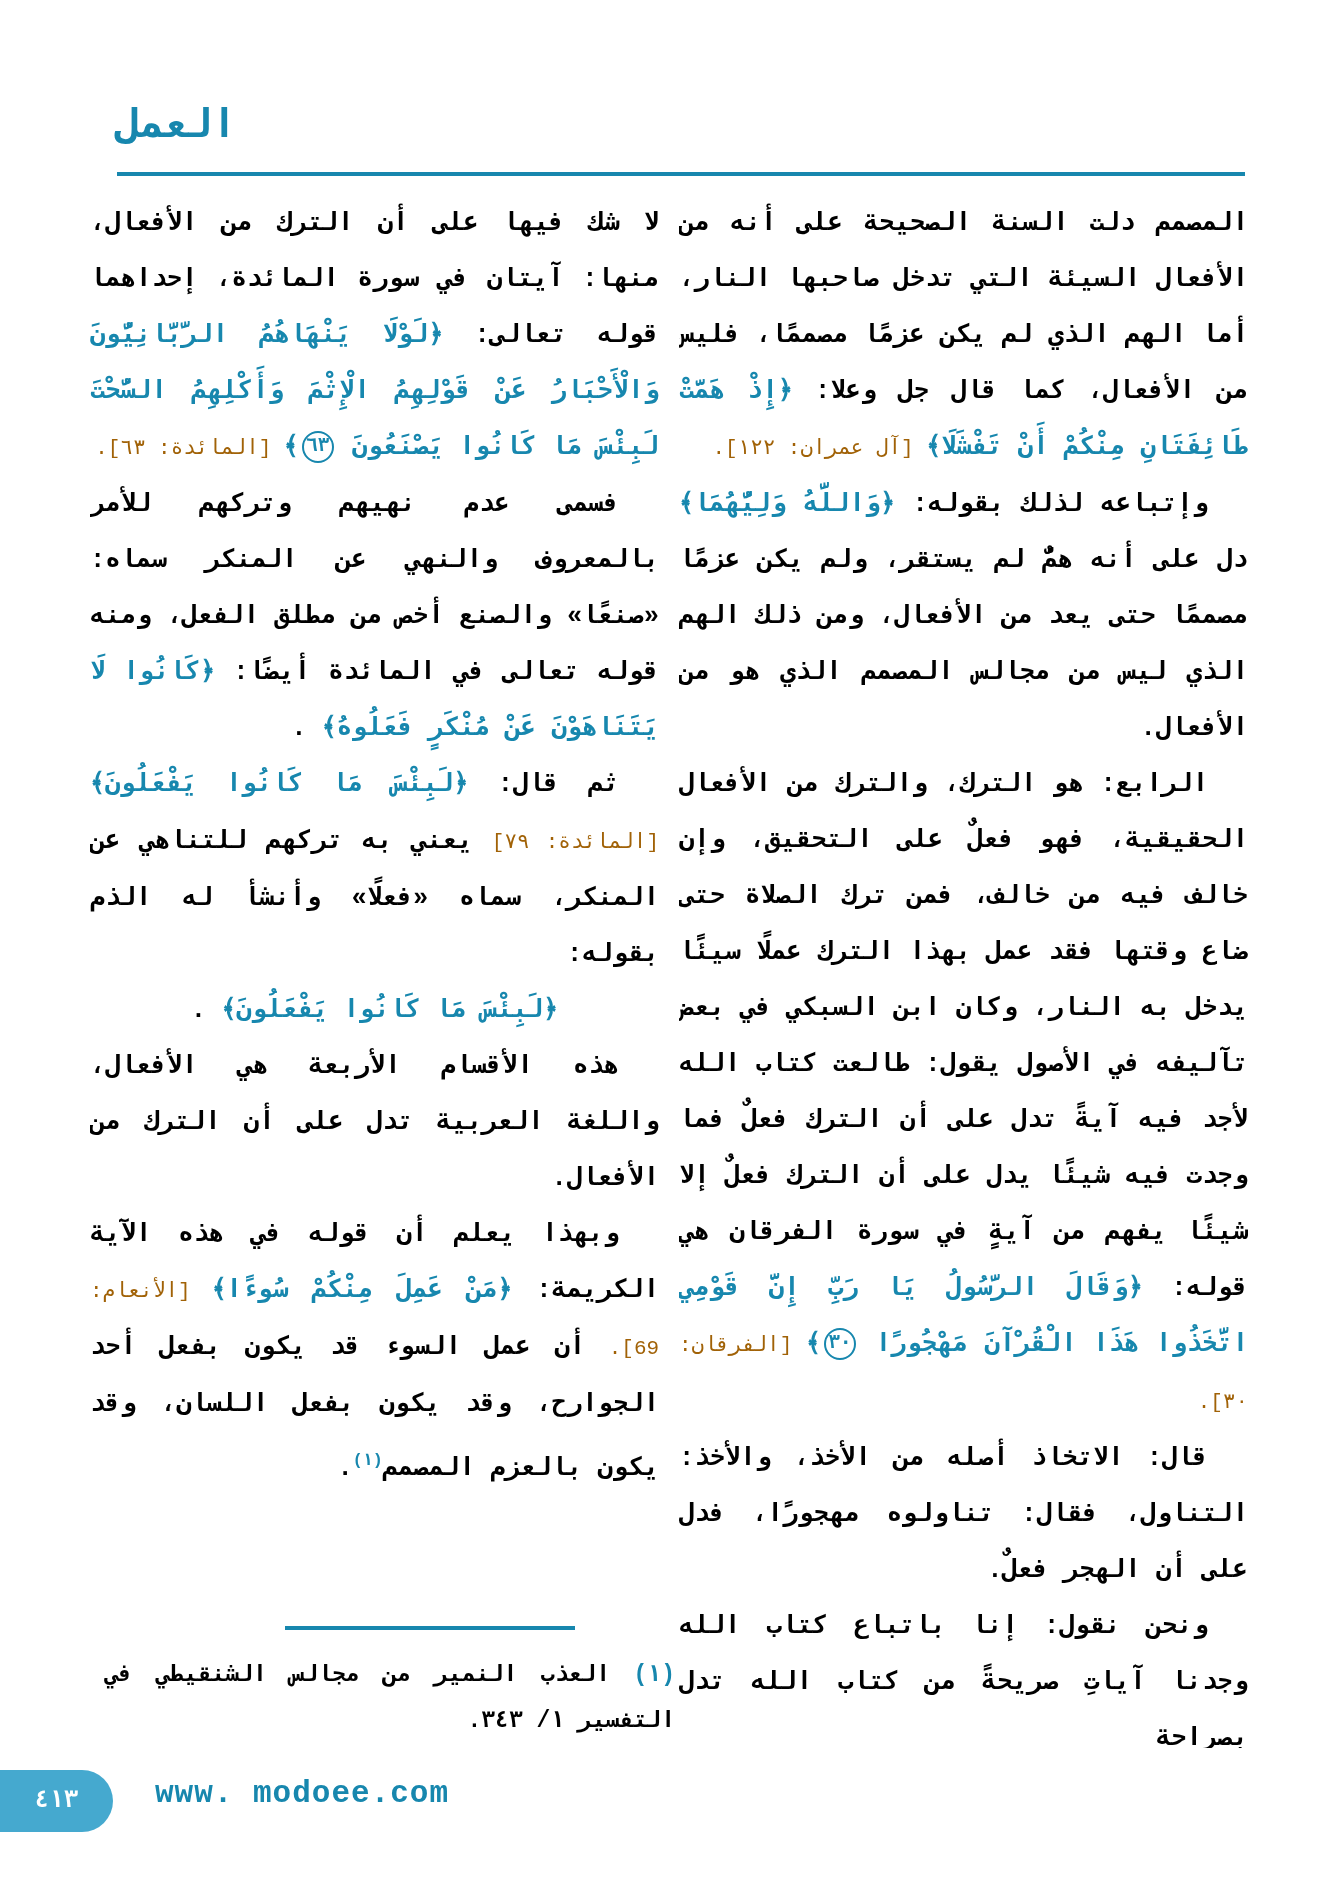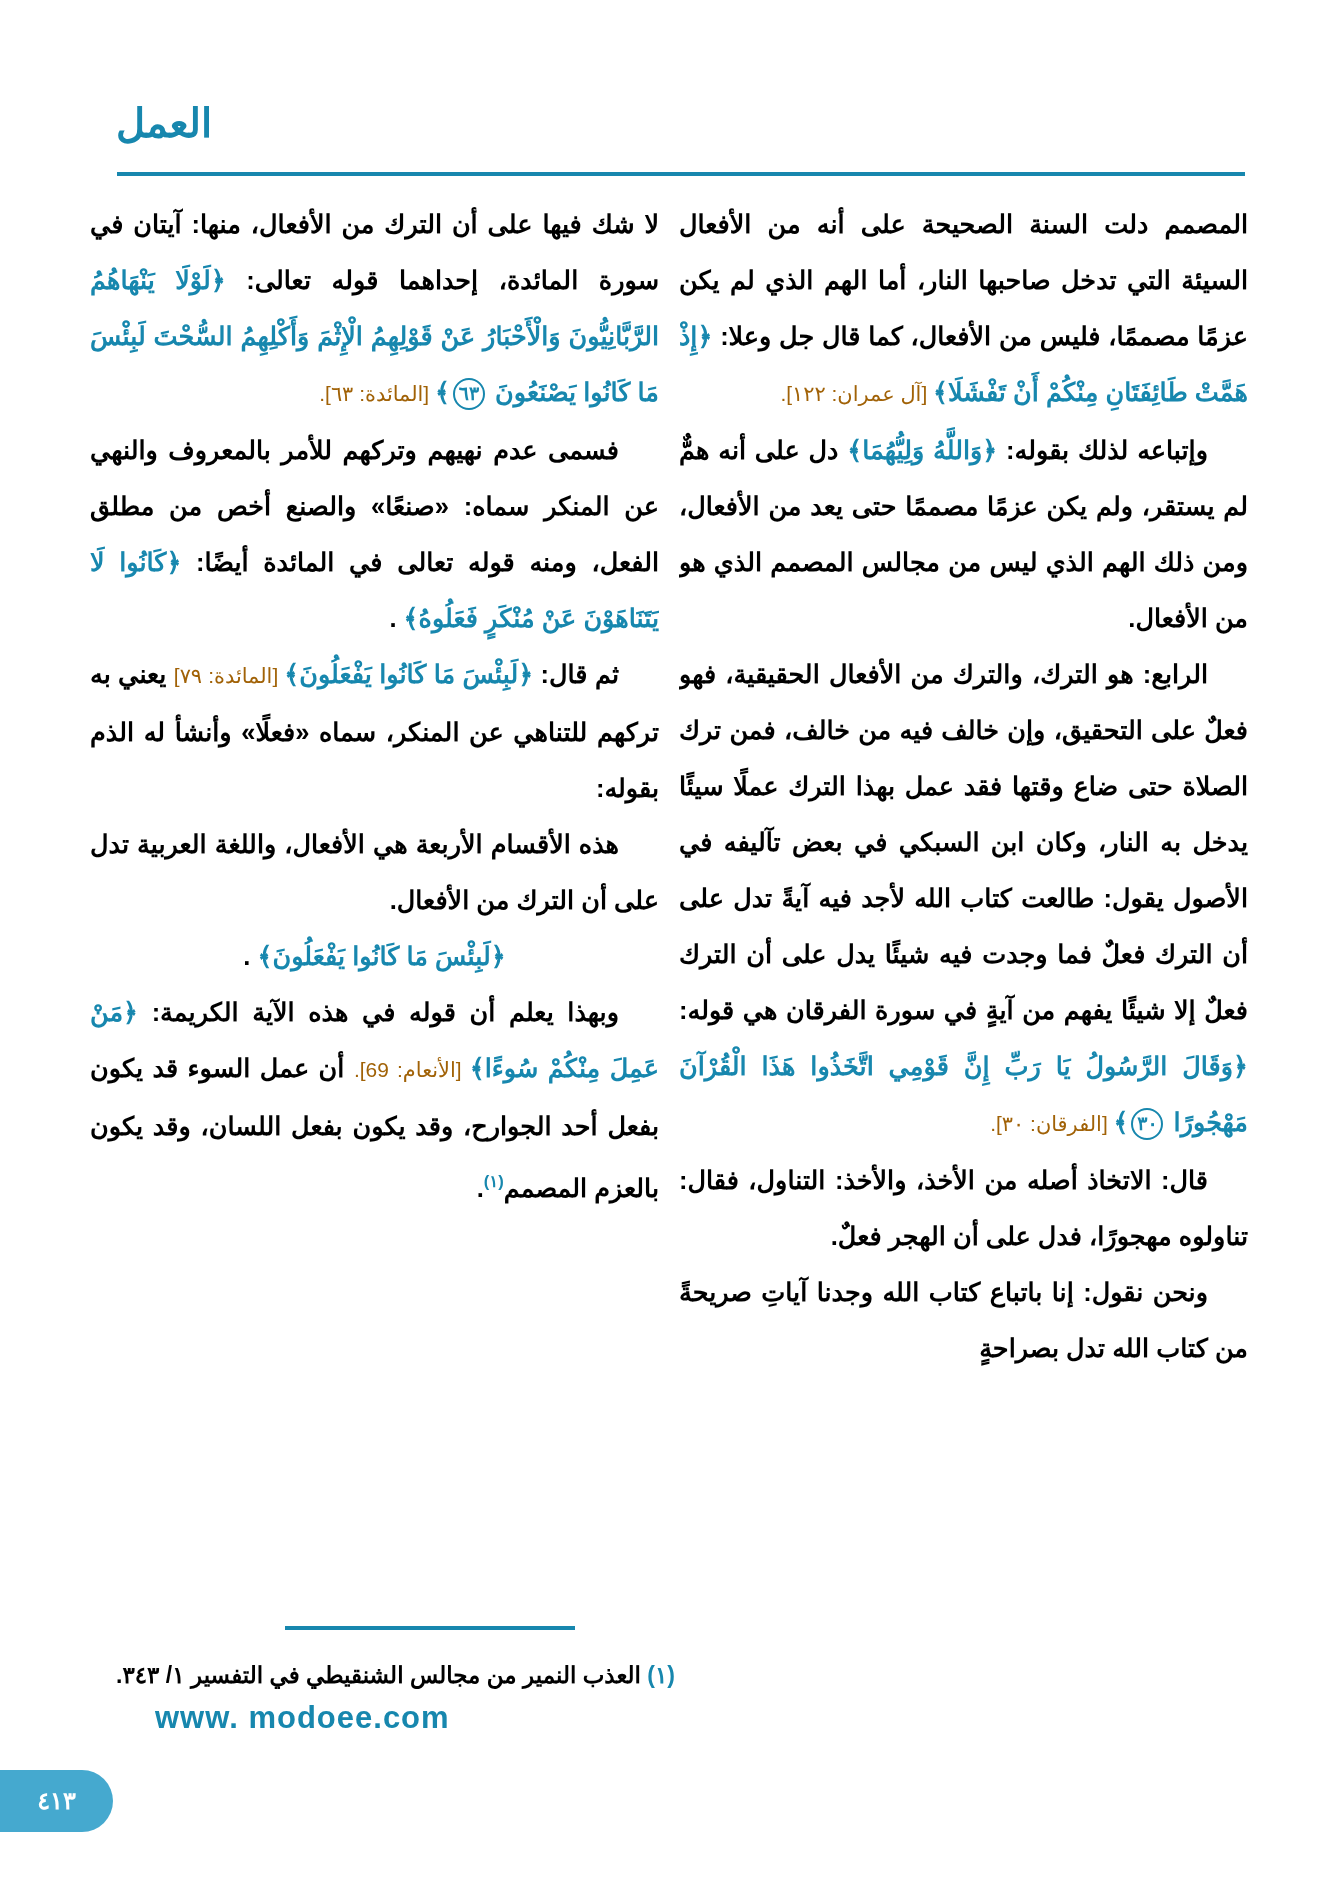--- a/index.html
+++ b/index.html
@@ -1,21 +1,21 @@
 <!DOCTYPE html>
 <html lang="ar" dir="rtl"><head>
 <meta charset="utf-8">
 <style>
   html,body{margin:0;padding:0;background:#ffffff;}
   .page{
     position:relative;
     width:1339px;height:1890px;
     background:#ffffff;
     overflow:hidden;
-    font-family:Liberation Sans, sans-serif;
+    font-family:Liberation Mono, monospace;
     direction:rtl;
   }
   
   .title{
     position:absolute;top:100px;left:116px;
     color:#1787AE;font-size:40px;font-weight:700;
   }
   .rule{
     position:absolute;top:172px;left:117px;width:1128px;height:4px;
     background:#1787AE;
@@ -58,21 +58,21 @@
   }
   .fn-marker{color:#1787AE;font-weight:700;}
   
   .badge{
     position:absolute;left:0;top:1770px;width:113px;height:62px;
     background:#45A9CF;border-radius:0 31px 31px 0;
     color:#ffffff;font-size:24px;font-weight:700;
     text-align:center;line-height:62px;direction:rtl;
   }
   .site{
-    position:absolute;left:155px;top:1700px;
+    position:absolute;left:155px;top:1776px;
     color:#1787AE;font-size:31px;font-weight:700;
     direction:ltr;letter-spacing:1px;
   }
 </style>
 </head>
 <body>
 
 <div class="page">
 
   <div class="title">العمل</div>
@@ -83,22 +83,22 @@
         <p class="para"><span class="seg-body">المصمم دلت السنة الصحيحة على أنه من الأفعال السيئة التي تدخل صاحبها النار، أما الهم الذي لم يكن عزمًا مصممًا، فليس من الأفعال، كما قال جل وعلا: </span><span class="seg-verse">﴿إِذْ هَمَّتْ طَائِفَتَانِ مِنْكُمْ أَنْ تَفْشَلَا﴾</span><span class="seg-ref"> [آل عمران: ١٢٢].</span></p>
         <p class="para indent"><span class="seg-body">وإتباعه لذلك بقوله: </span><span class="seg-verse">﴿وَاللَّهُ وَلِيُّهُمَا﴾</span><span class="seg-body"> دل على أنه همٌّ لم يستقر، ولم يكن عزمًا مصممًا حتى يعد من الأفعال، ومن ذلك الهم الذي ليس من مجالس المصمم الذي هو من الأفعال.</span></p>
         <p class="para indent"><span class="seg-body">الرابع: هو الترك، والترك من الأفعال الحقيقية، فهو فعلٌ على التحقيق، وإن خالف فيه من خالف، فمن ترك الصلاة حتى ضاع وقتها فقد عمل بهذا الترك عملًا سيئًا يدخل به النار، وكان ابن السبكي في بعض تآليفه في الأصول يقول: طالعت كتاب الله لأجد فيه آيةً تدل على أن الترك فعلٌ فما وجدت فيه شيئًا يدل على أن الترك فعلٌ إلا شيئًا يفهم من آيةٍ في سورة الفرقان هي قوله: </span><span class="seg-verse">﴿وَقَالَ الرَّسُولُ يَا رَبِّ إِنَّ قَوْمِي اتَّخَذُوا هَذَا الْقُرْآنَ مَهْجُورًا </span><span class="seg-ayah">٣٠</span><span class="seg-verse">﴾</span><span class="seg-ref"> [الفرقان: ٣٠].</span></p>
         <p class="para indent"><span class="seg-body">قال: الاتخاذ أصله من الأخذ، والأخذ: التناول، فقال: تناولوه مهجورًا، فدل على أن الهجر فعلٌ.</span></p>
         <p class="para indent"><span class="seg-body">ونحن نقول: إنا باتباع كتاب الله وجدنا آياتِ صريحةً من كتاب الله تدل بصراحةٍ</span></p>
       </div>
     <div class="col col-left">
         <p class="para"><span class="seg-body">لا شك فيها على أن الترك من الأفعال، منها: آيتان في سورة المائدة، إحداهما قوله تعالى: </span><span class="seg-verse">﴿لَوْلَا يَنْهَاهُمُ الرَّبَّانِيُّونَ وَالْأَحْبَارُ عَنْ قَوْلِهِمُ الْإِثْمَ وَأَكْلِهِمُ السُّحْتَ لَبِئْسَ مَا كَانُوا يَصْنَعُونَ </span><span class="seg-ayah">٦٣</span><span class="seg-verse">﴾</span><span class="seg-ref"> [المائدة: ٦٣].</span></p>
         <p class="para indent"><span class="seg-body">فسمى عدم نهيهم وتركهم للأمر بالمعروف والنهي عن المنكر سماه: «صنعًا» والصنع أخص من مطلق الفعل، ومنه قوله تعالى في المائدة أيضًا: </span><span class="seg-verse">﴿كَانُوا لَا يَتَنَاهَوْنَ عَنْ مُنْكَرٍ فَعَلُوهُ﴾</span><span class="seg-body"> .</span></p>
         <p class="para indent"><span class="seg-body">ثم قال: </span><span class="seg-verse">﴿لَبِئْسَ مَا كَانُوا يَفْعَلُونَ﴾</span><span class="seg-ref"> [المائدة: ٧٩]</span><span class="seg-body"> يعني به تركهم للتناهي عن المنكر، سماه «فعلًا» وأنشأ له الذم بقوله:</span></p>
+        <p class="para center"><span class="seg-verse">﴿لَبِئْسَ مَا كَانُوا يَفْعَلُونَ﴾</span><span class="seg-body"> .</span></p>
         <p class="para indent"><span class="seg-body">هذه الأقسام الأربعة هي الأفعال، واللغة العربية تدل على أن الترك من الأفعال.</span></p>
-        <p class="para center"><span class="seg-verse">﴿لَبِئْسَ مَا كَانُوا يَفْعَلُونَ﴾</span><span class="seg-body"> .</span></p>
         <p class="para indent"><span class="seg-body">وبهذا يعلم أن قوله في هذه الآية الكريمة: </span><span class="seg-verse">﴿مَنْ عَمِلَ مِنْكُمْ سُوءًا﴾</span><span class="seg-ref"> [الأنعام: 69].</span><span class="seg-body"> أن عمل السوء قد يكون بفعل أحد الجوارح، وقد يكون بفعل اللسان، وقد يكون بالعزم المصمم</span><span class="seg-fnref">(١)</span><span class="seg-body">.</span></p>
       </div>
   </div>
 
   <div class="footnote">
     <div class="fn-rule"></div>
     <div class="fn-text"><span class="fn-marker">(١)</span><span> العذب النمير من مجالس الشنقيطي في التفسير ١/ ٣٤٣.</span></div>
   </div>
 
   <div class="badge">٤١٣</div>

